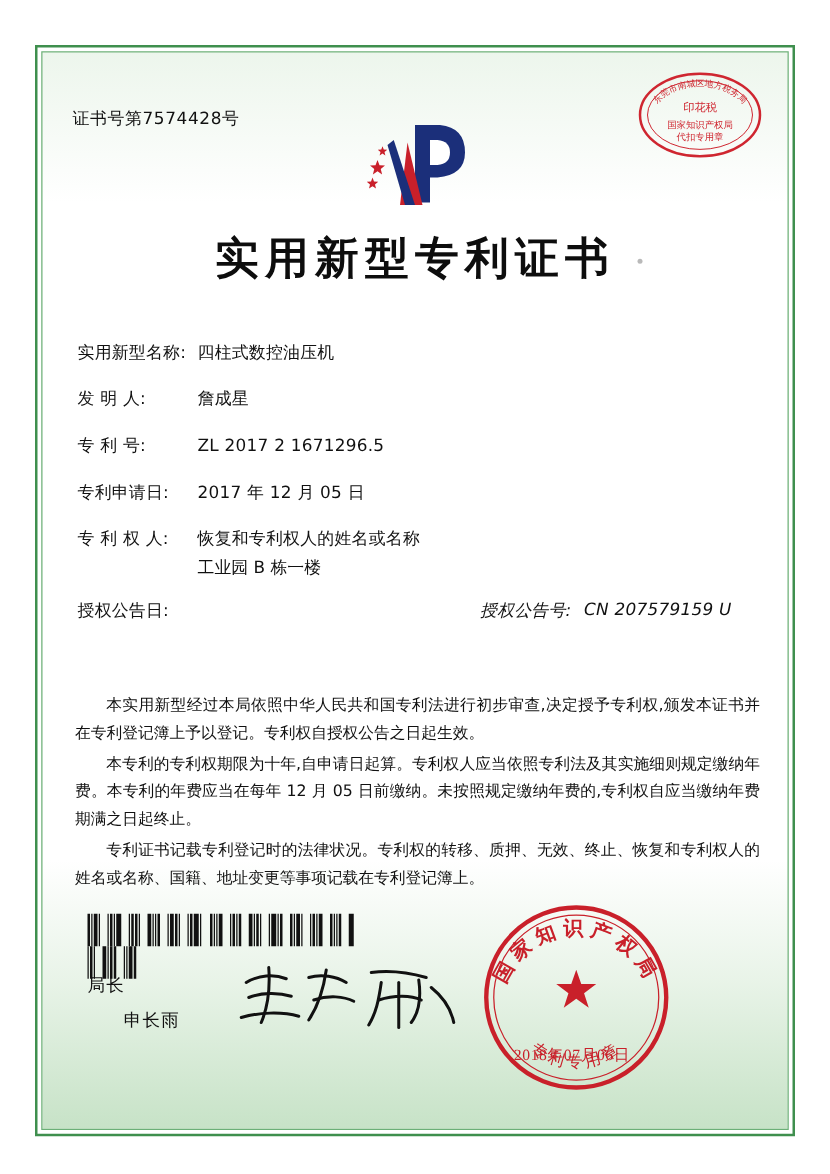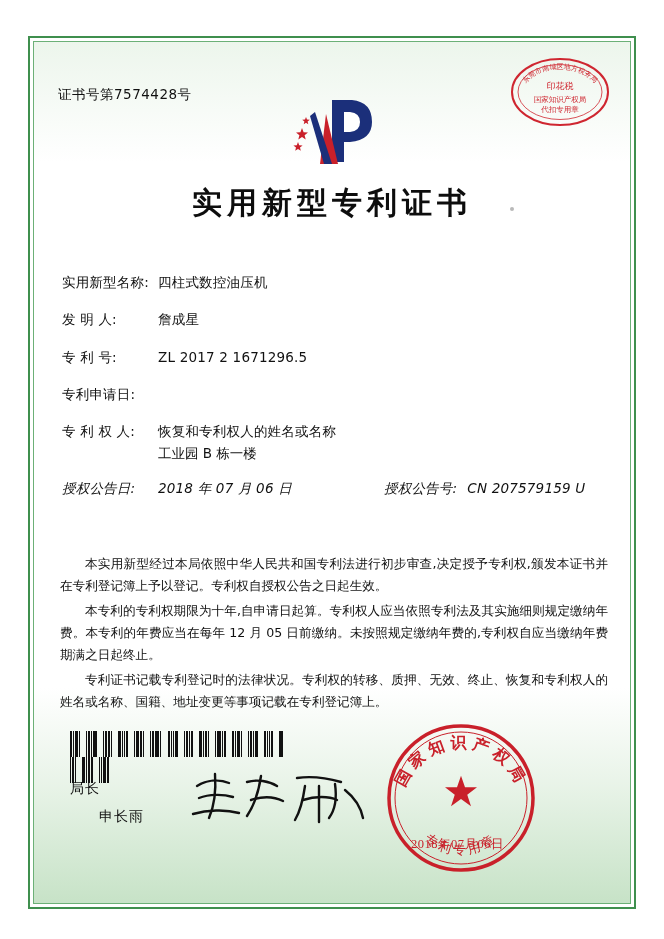--- a/index.html
+++ b/index.html
@@ -97,21 +97,21 @@
 
   
   .title {
     position: absolute;
     left: 0;
     right: 0;
     top: 183px;
     text-align: center;
     font-family: "DejaVu Serif", "Liberation Serif", serif;
     font-weight: bold;
-    font-size: 30px;
+    font-size: 35px;
     letter-spacing: 5px;
     color: #0d0d0d;
   }
   .title-dot {
     position: absolute;
     left: 510px;
     top: 207px;
     width: 4px;
     height: 4px;
     border-radius: 50%;
@@ -152,21 +152,20 @@
   }
   .row-split {
     display: flex;
     align-items: flex-start;
     margin-bottom: 15px;
     font-size: 13.5px;
   }
   .split-left {
     display: flex;
     flex: 0 0 322px;
-    font-style: italic;
   }
   .split-right {
     display: flex;
     font-style: italic;
   }
   .split-right .field-label {
     width: auto;
     flex: none;
     margin-right: 10px;
   }
@@ -316,33 +315,33 @@
         <div class="field-value">詹成星</div>
       </div>
 
       <div class="field-row">
         <div class="field-label">专 利 号:</div>
         <div class="field-value">ZL 2017 2 1671296.5</div>
       </div>
 
       <div class="field-row">
         <div class="field-label">专利申请日:</div>
+        <div class="field-value">2017 年 12 月 05 日</div>
       </div>
 
       <div class="field-row">
         <div class="field-label">专 利 权 人:</div>
         <div class="field-value">恢复和专利权人的姓名或名称</div>
       </div>
 
       <div class="field-value2">工业园 B 栋一楼</div>
 
       <div class="row-split">
         <div class="split-left">
           <div class="field-label">授权公告日:</div>
-          <div class="field-value">2018 年 07 月 06 日</div>
         </div>
         <div class="split-right">
           <div class="field-label">授权公告号:</div>
           <div class="field-value">CN 207579159 U</div>
         </div>
       </div>
 
     </div>
 
     <div class="body-text">

